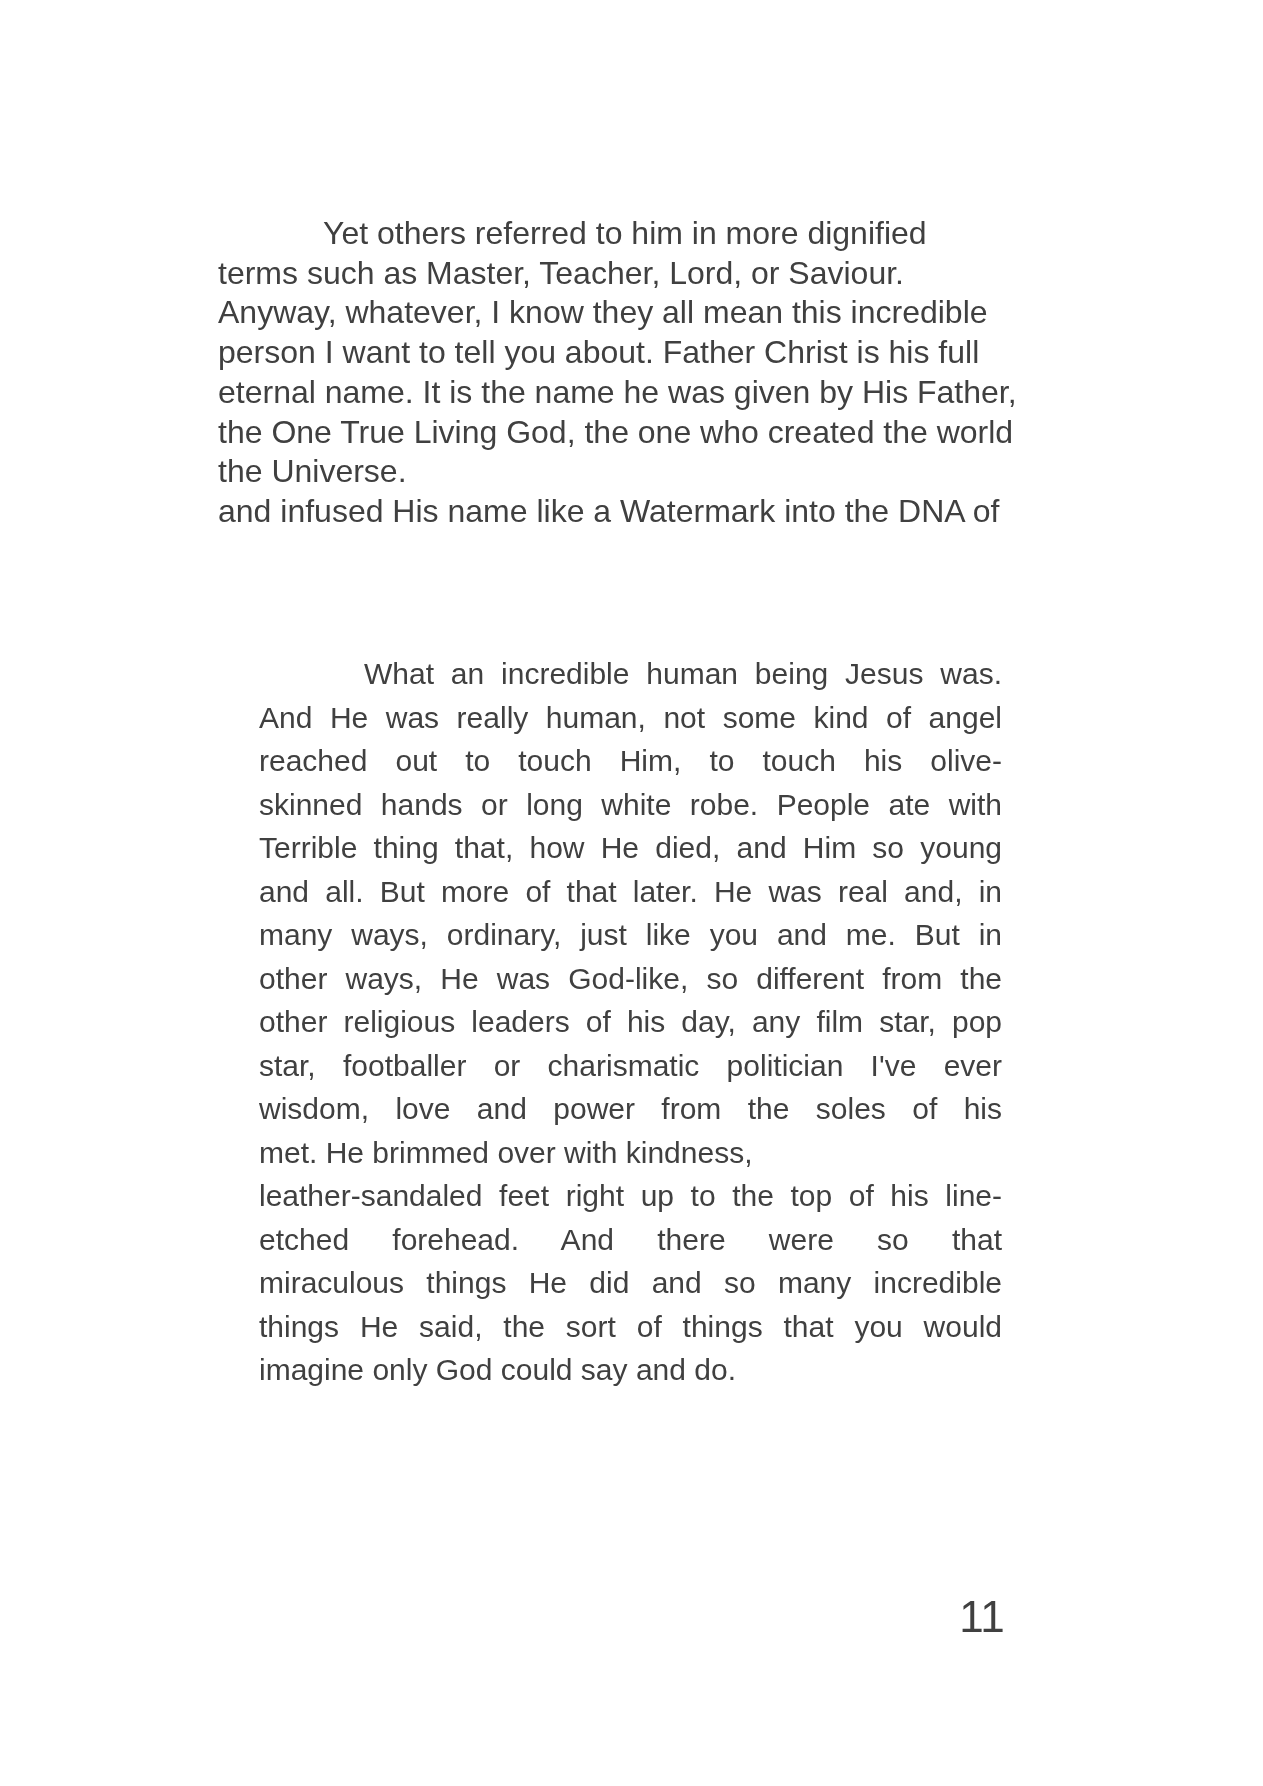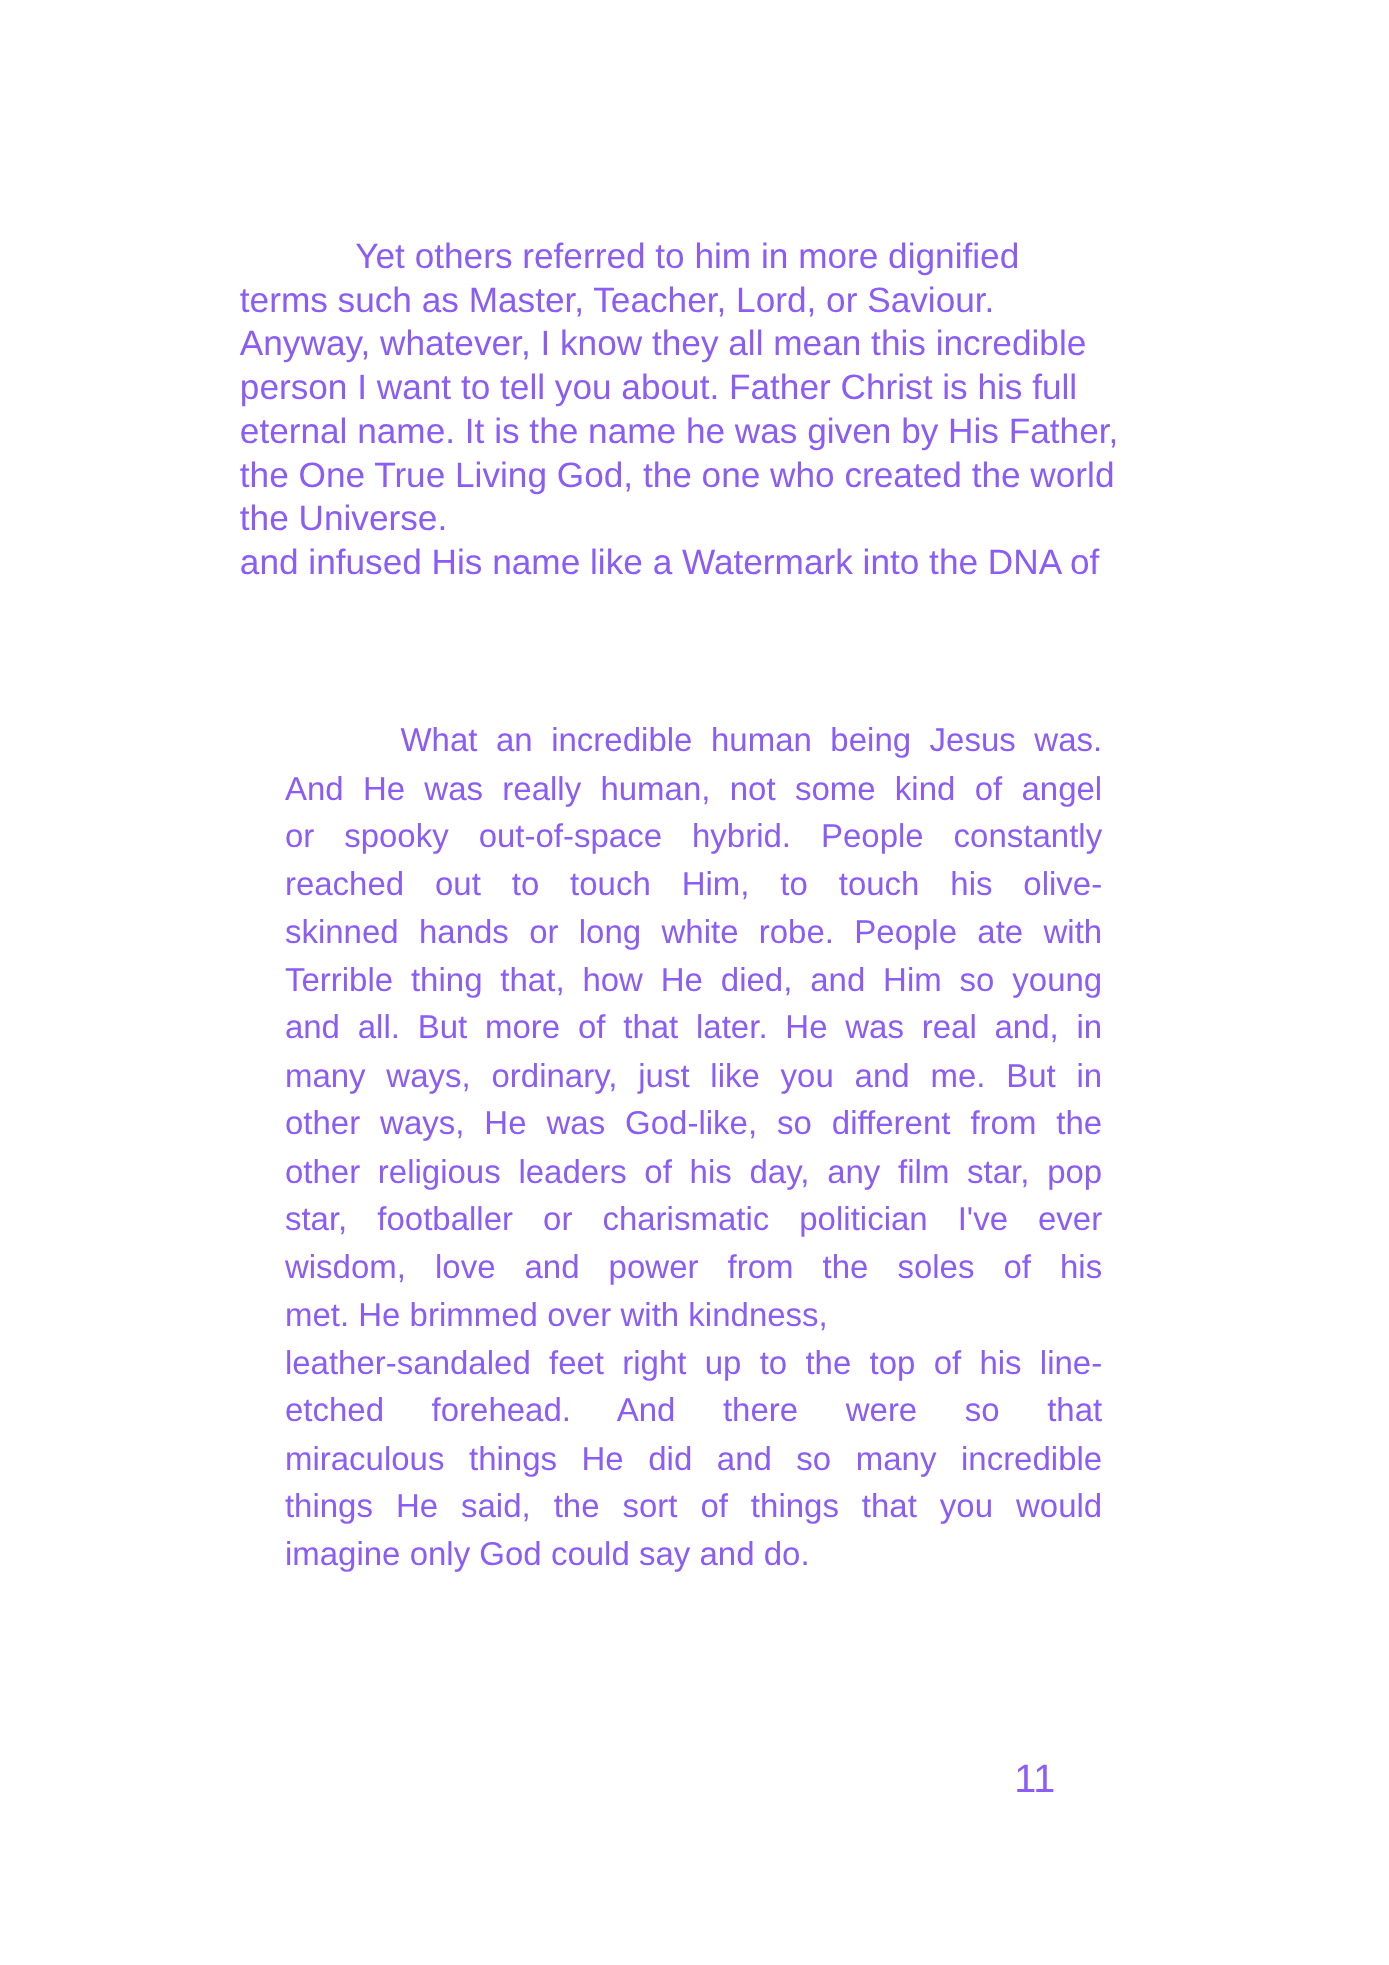--- a/index.html
+++ b/index.html
@@ -2,21 +2,21 @@
 <html><head>
 <meta charset="utf-8">
 <style>
   * { margin: 0; padding: 0; box-sizing: border-box; }
   html, body { background: #ffffff; }
   .page {
     position: relative;
     width: 1263px;
     height: 1786px;
     background: #ffffff;
-    color: #8b5cf6;
+    color: #404040;
     font-family: "Liberation Sans", sans-serif;
     overflow: hidden;
   }
   .para { position: absolute; }
   .para .line { white-space: normal; }
   
   .para1 {
     left: 218px;
     top: 214px;
     width: 845px;
@@ -33,22 +33,22 @@
     line-height: 43.5px;
   }
   .para2 .line { text-align: justify; text-align-last: justify; }
   .para2 .line.ragged { text-align: left; text-align-last: left; }
   .para .line.indent { text-indent: 105px; }
   .page-number {
     position: absolute;
     top: 1597px;
     left: 922px;
     width: 120px;
-    text-align: left;
-    font-size: 36px;
+    text-align: center;
+    font-size: 44px;
     line-height: 40px;
   }
 </style>
 </head>
 <body>
 
 <div class="page">
   <div class="para para1">
       <div class="line indent">Yet others referred to him in more dignified</div>
       <div class="line">terms such as Master, Teacher, Lord, or Saviour.</div>
@@ -56,21 +56,20 @@
       <div class="line">person I want to tell you about. Father Christ is his full</div>
       <div class="line">eternal name. It is the name he was given by His Father,</div>
       <div class="line">the One True Living God, the one who created the world</div>
       <div class="line">the Universe.</div>
       <div class="line">and infused His name like a Watermark into the DNA of</div>
     </div>
 
   <div class="para para2">
       <div class="line indent">What an incredible human being Jesus was.</div>
       <div class="line">And He was really human, not some kind of angel</div>
-      <div class="line">or spooky out-of-space hybrid. People constantly</div>
       <div class="line">reached out to touch Him, to touch his olive-</div>
       <div class="line">skinned hands or long white robe. People ate with</div>
       <div class="line">Terrible thing that, how He died, and Him so young</div>
       <div class="line">and all. But more of that later. He was real and, in</div>
       <div class="line">many ways, ordinary, just like you and me. But in</div>
       <div class="line">other ways, He was God-like, so different from the</div>
       <div class="line">other religious leaders of his day, any film star, pop</div>
       <div class="line">star, footballer or charismatic politician I've ever</div>
       <div class="line">wisdom, love and power from the soles of his</div>
       <div class="line ragged">met. He brimmed over with kindness,</div>

